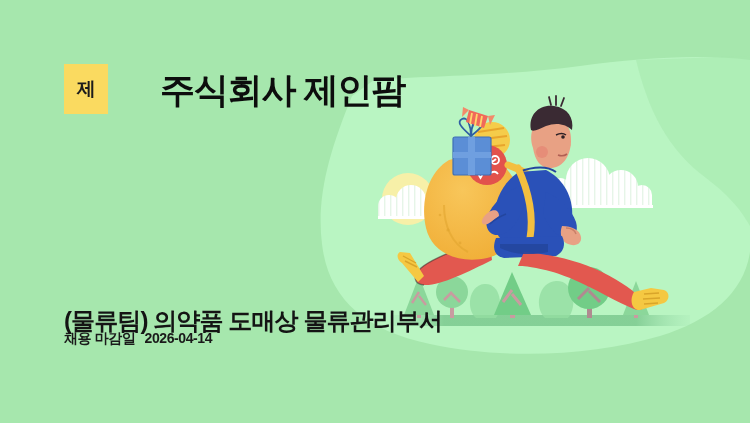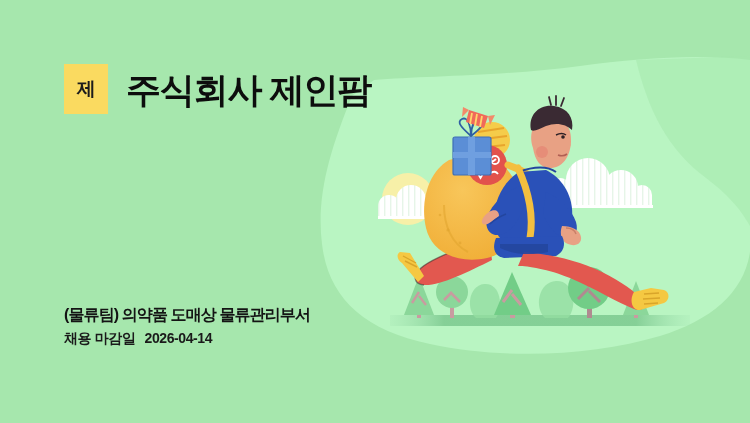--- a/index.html
+++ b/index.html
@@ -46,26 +46,27 @@
     color: #1c1c1c;
     letter-spacing: -0.5px;
   }
   #company-name {
     font-size: 35px;
     font-weight: 700;
     color: #0d0d0d;
     letter-spacing: -1.2px;
     line-height: 1;
     white-space: nowrap;
+    margin-left: 34px;
   }
   #job-title {
     position: absolute;
     left: 64px;
     top: 305px;
-    font-size: 16px;
+    font-size: 24px;
     font-weight: 700;
     color: #141414;
     letter-spacing: -0.9px;
     white-space: nowrap;
   }
   #deadline-row {
     position: absolute;
     left: 64px;
     top: 330px;
     font-size: 14px;

